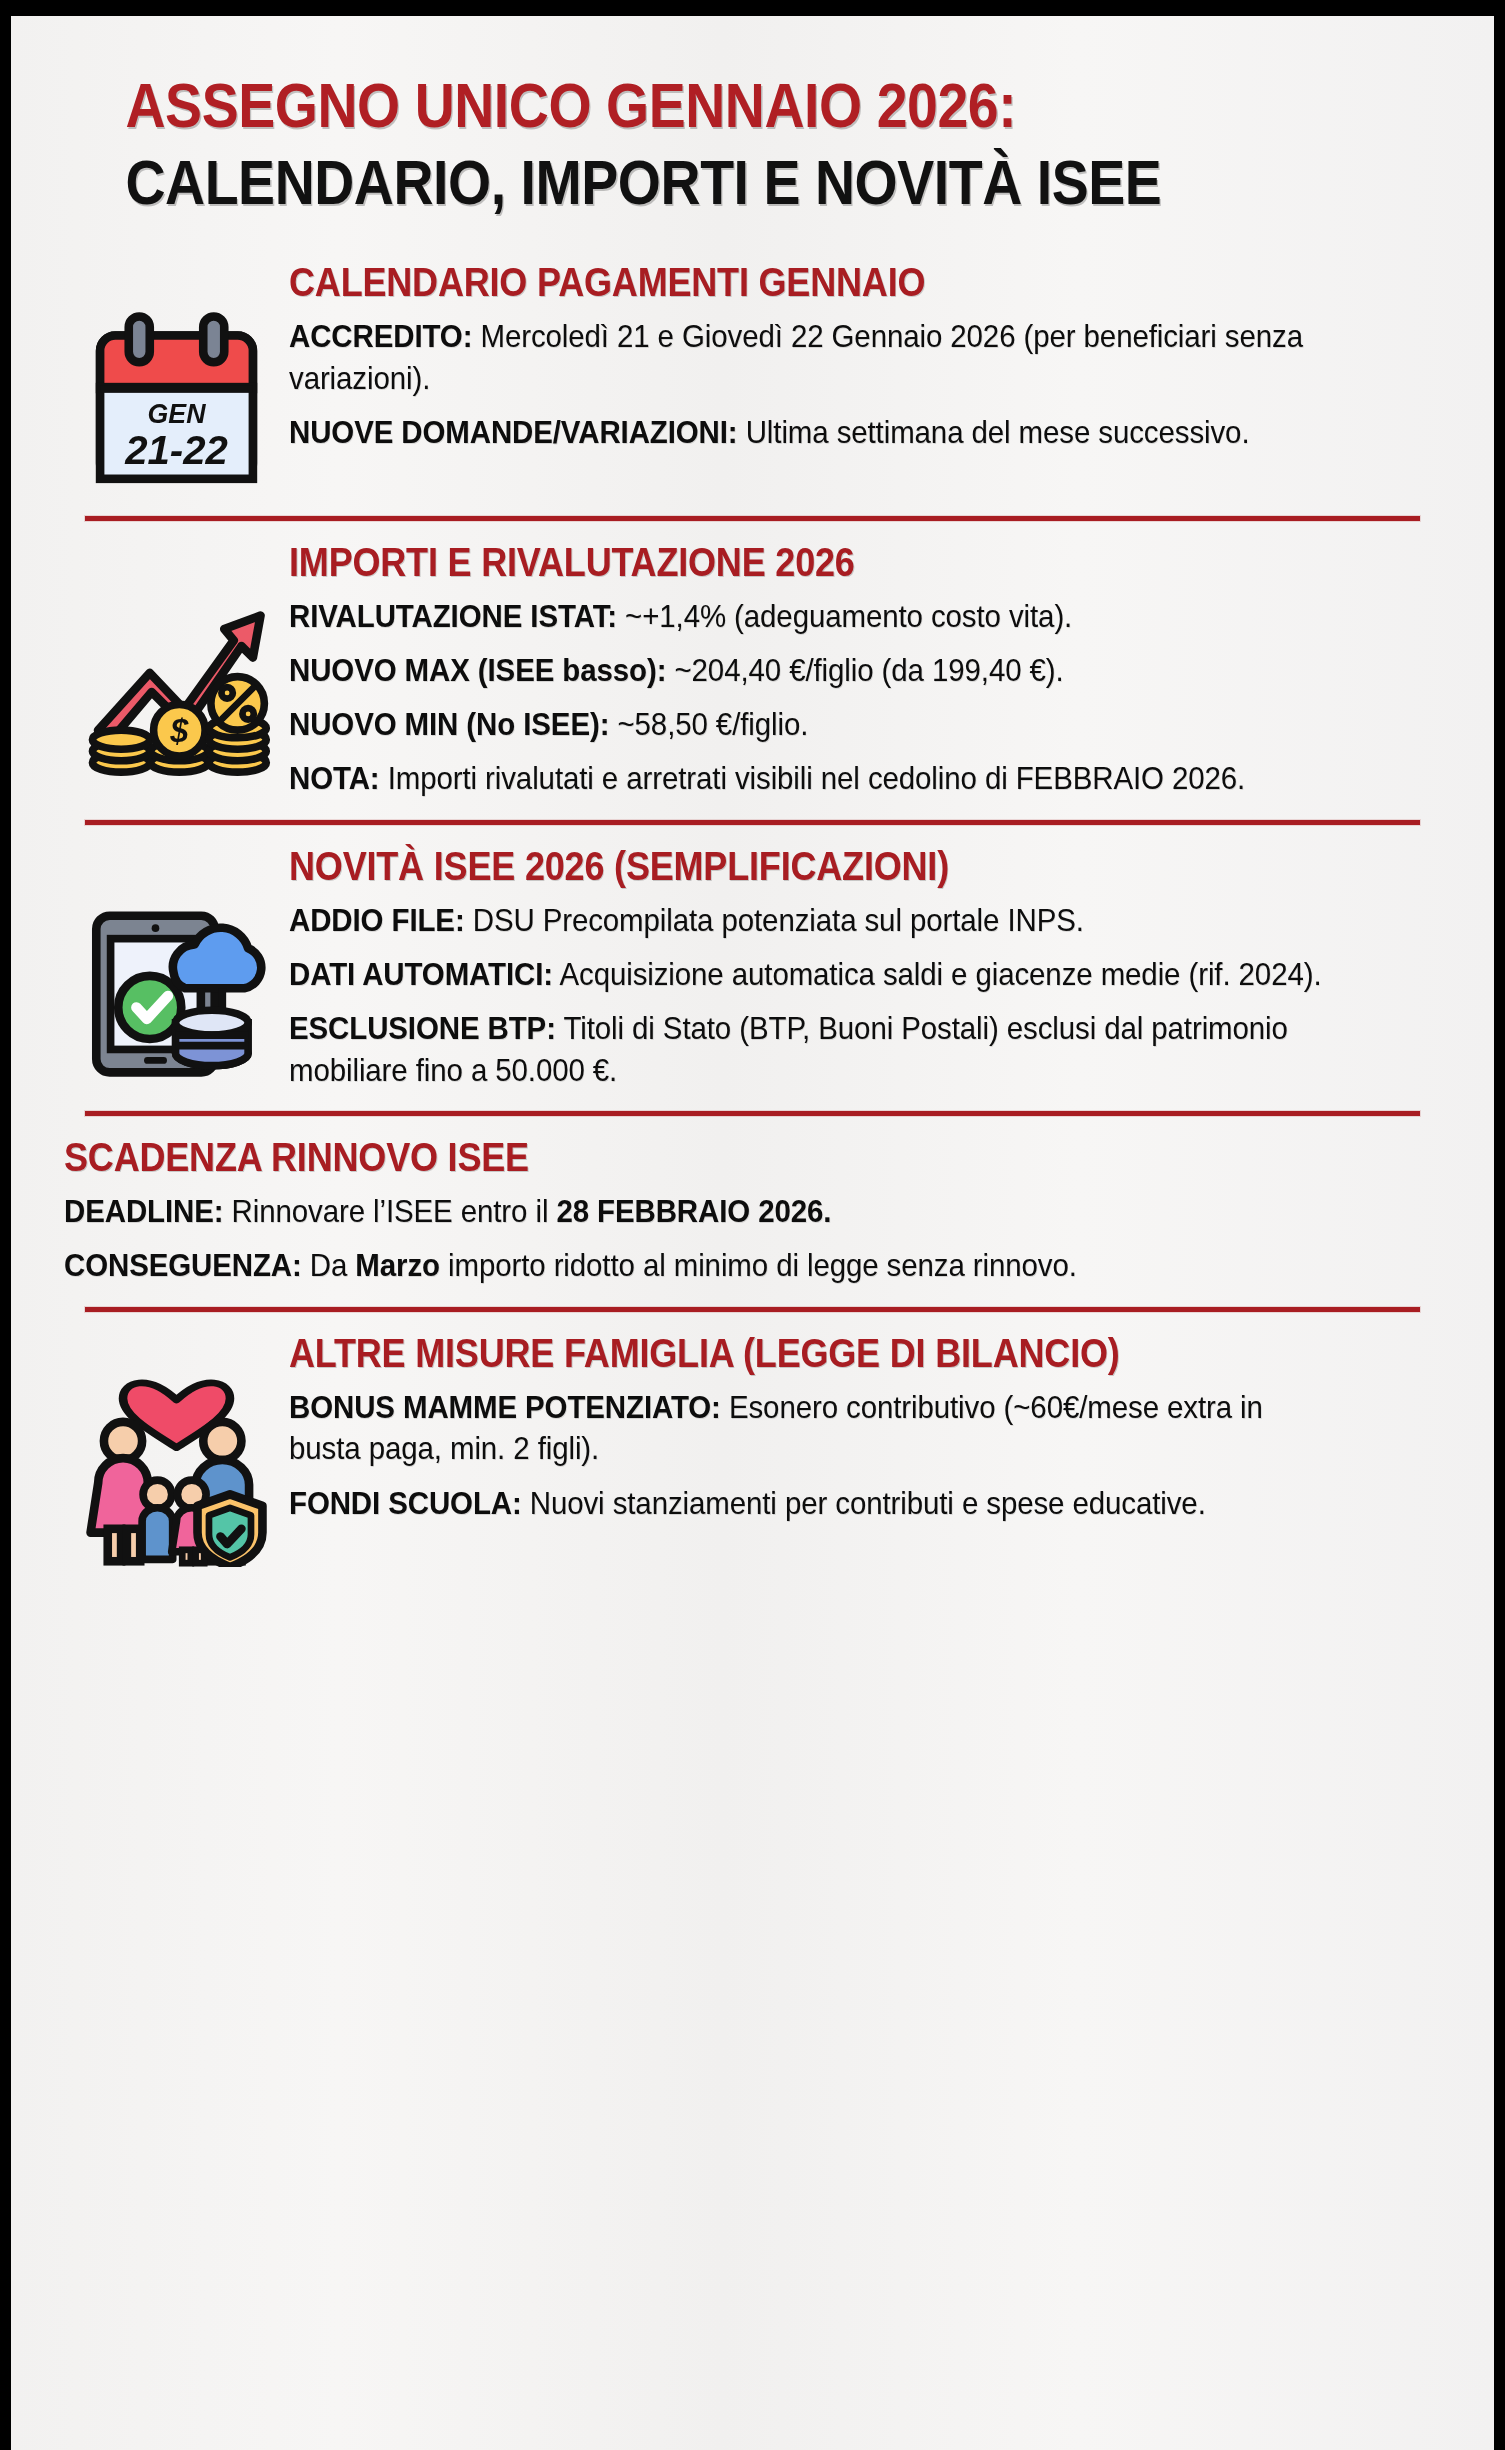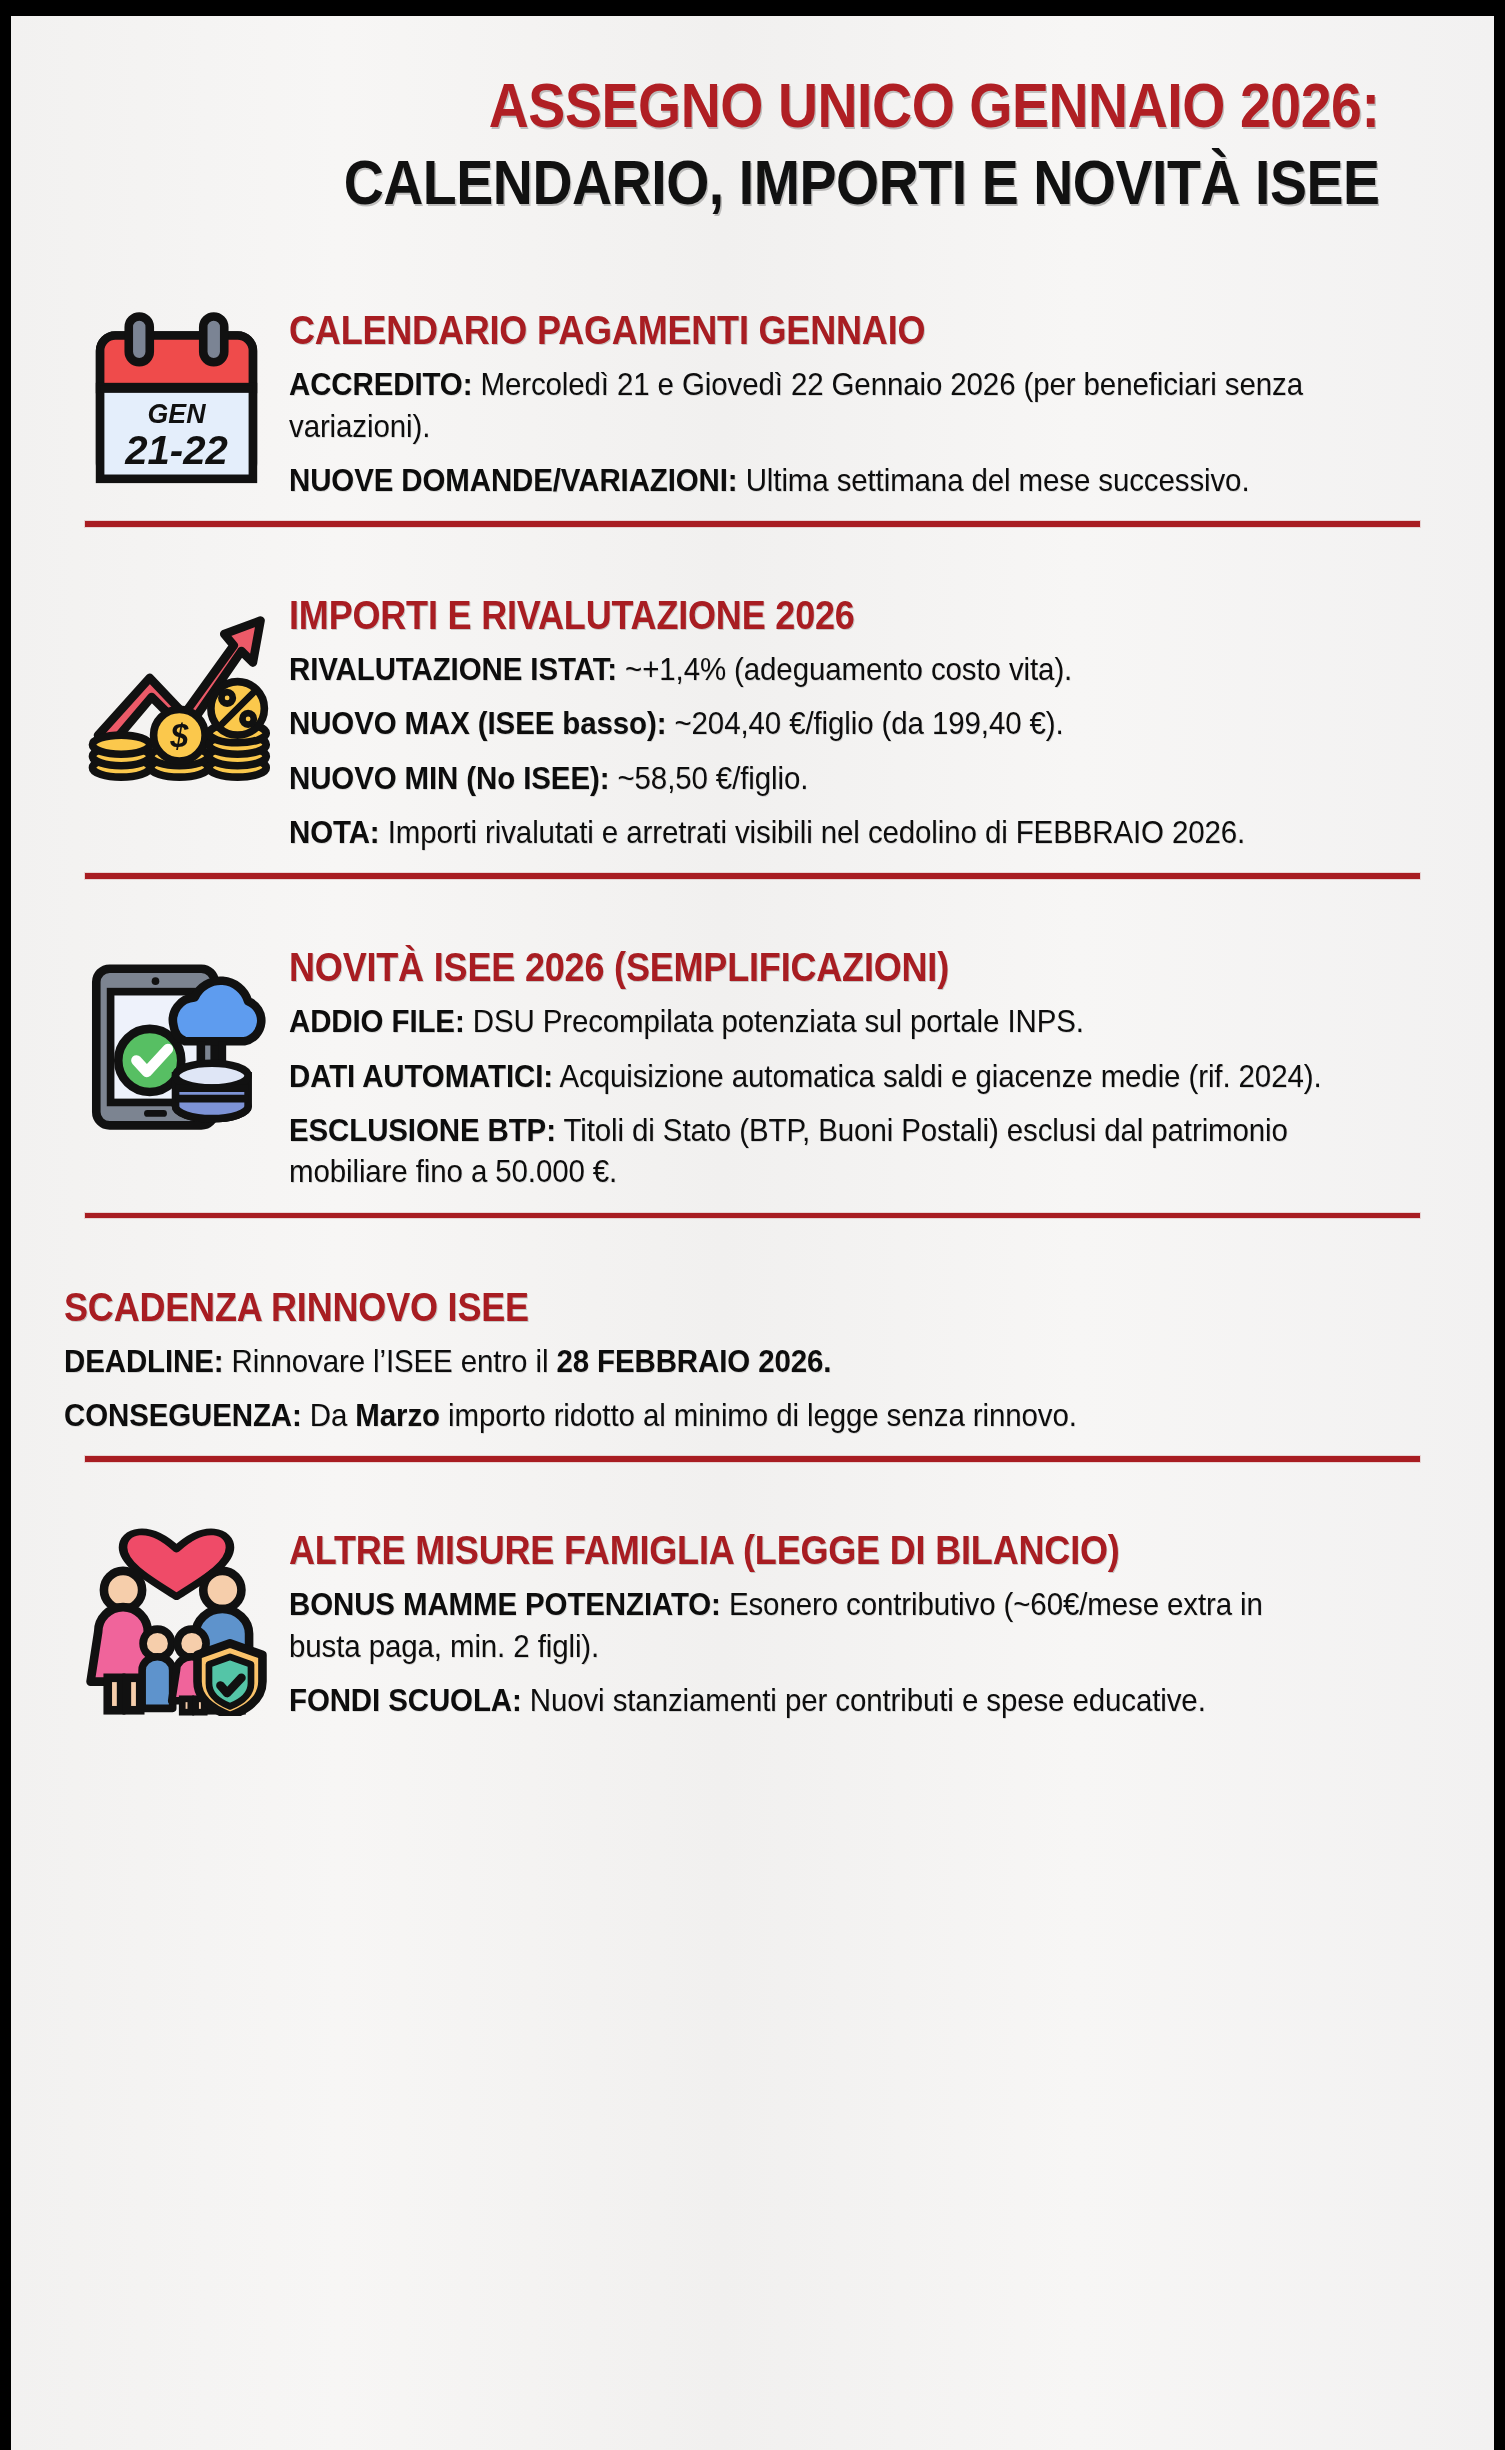--- a/index.html
+++ b/index.html
@@ -14,21 +14,21 @@
   
   .card {
     position: absolute;
     left: 11.3px; top: 16px;
     width: 1483px; height: 2525px;
     background: #f4f3f2;
     background-image: linear-gradient(90deg,#f2f1f0 0%,#f7f6f5 22%,#f1f0ef 48%,#f7f6f5 72%,#f2f1f1 100%);
   }
 
   
-  .title-block { padding: 54px 29px 0 29px; text-align: right; }
+  .title-block { padding: 54px 29px 0 29px; text-align: left; }
   .t-line {
     font-family: "Liberation Sans Narrow","Liberation Sans",sans-serif;
     font-weight: 700;
     letter-spacing: -0.5px;
     line-height: 1.12;
     transform: scaleX(0.88);
     transform-origin: center;
     text-shadow: 1.5px 1.5px 0 rgba(0,0,0,0.22);
   }
   .t-line-1 { font-size: 63px; color: #b01f24; }
@@ -36,21 +36,21 @@
 
   
   .sections { padding: 43px 0 0 0; }
   .section { display: flex; align-items: flex-start; padding: 0 53px 0 53px; }
   .icon-col {
     width: 225px; flex: 0 0 225px;
     display: flex; align-items: flex-start; justify-content: center;
     padding-top: 44px;
     font-style: italic;
   }
-  .txt-col { flex: 1 1 auto; padding-right: 14.7px; margin-top: 48px; }
+  .txt-col { flex: 1 1 auto; padding-right: 14.7px; }
 
   .sec-head {
     font-family: "Liberation Sans Narrow","Liberation Sans",sans-serif;
     font-weight: 700;
     font-size: 40px;
     color: #a81d22;
     letter-spacing: -0.2px;
     line-height: 1.06;
     transform: scaleX(0.9);
     transform-origin: left center;

